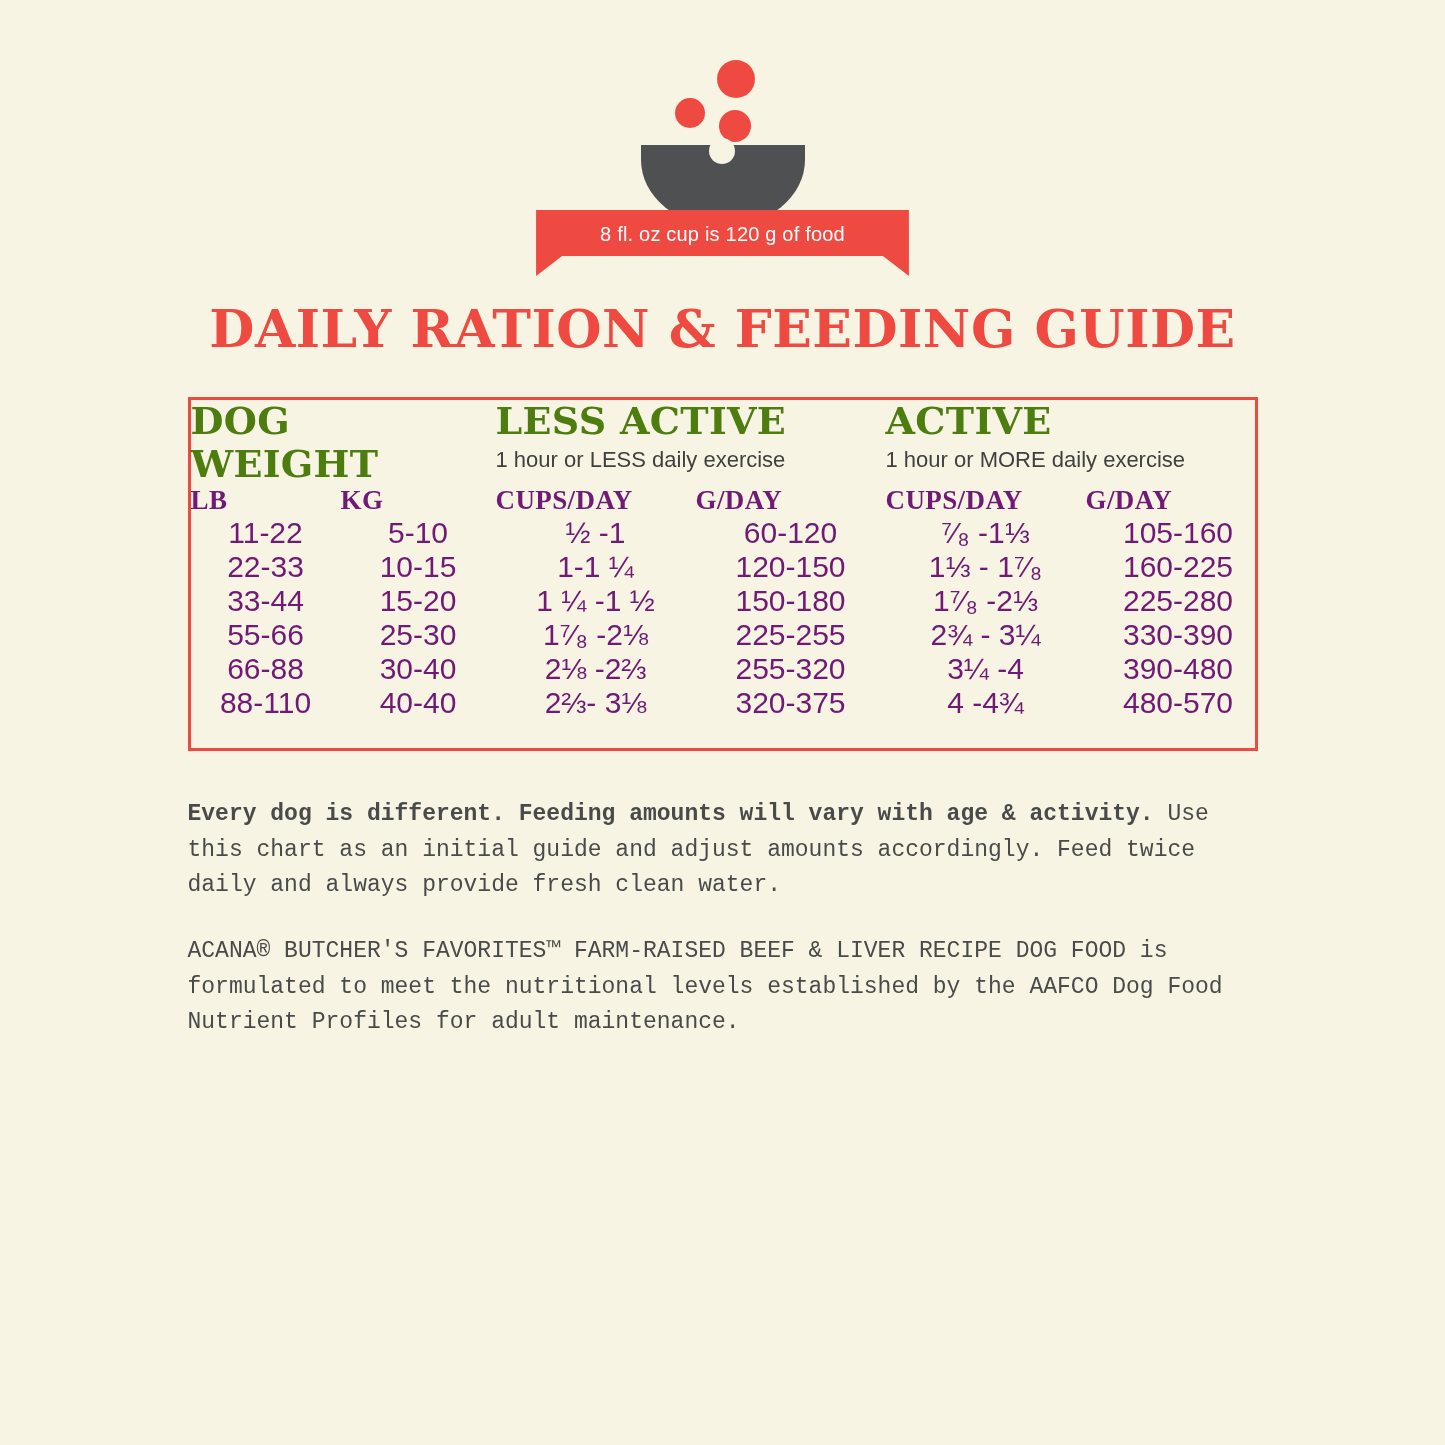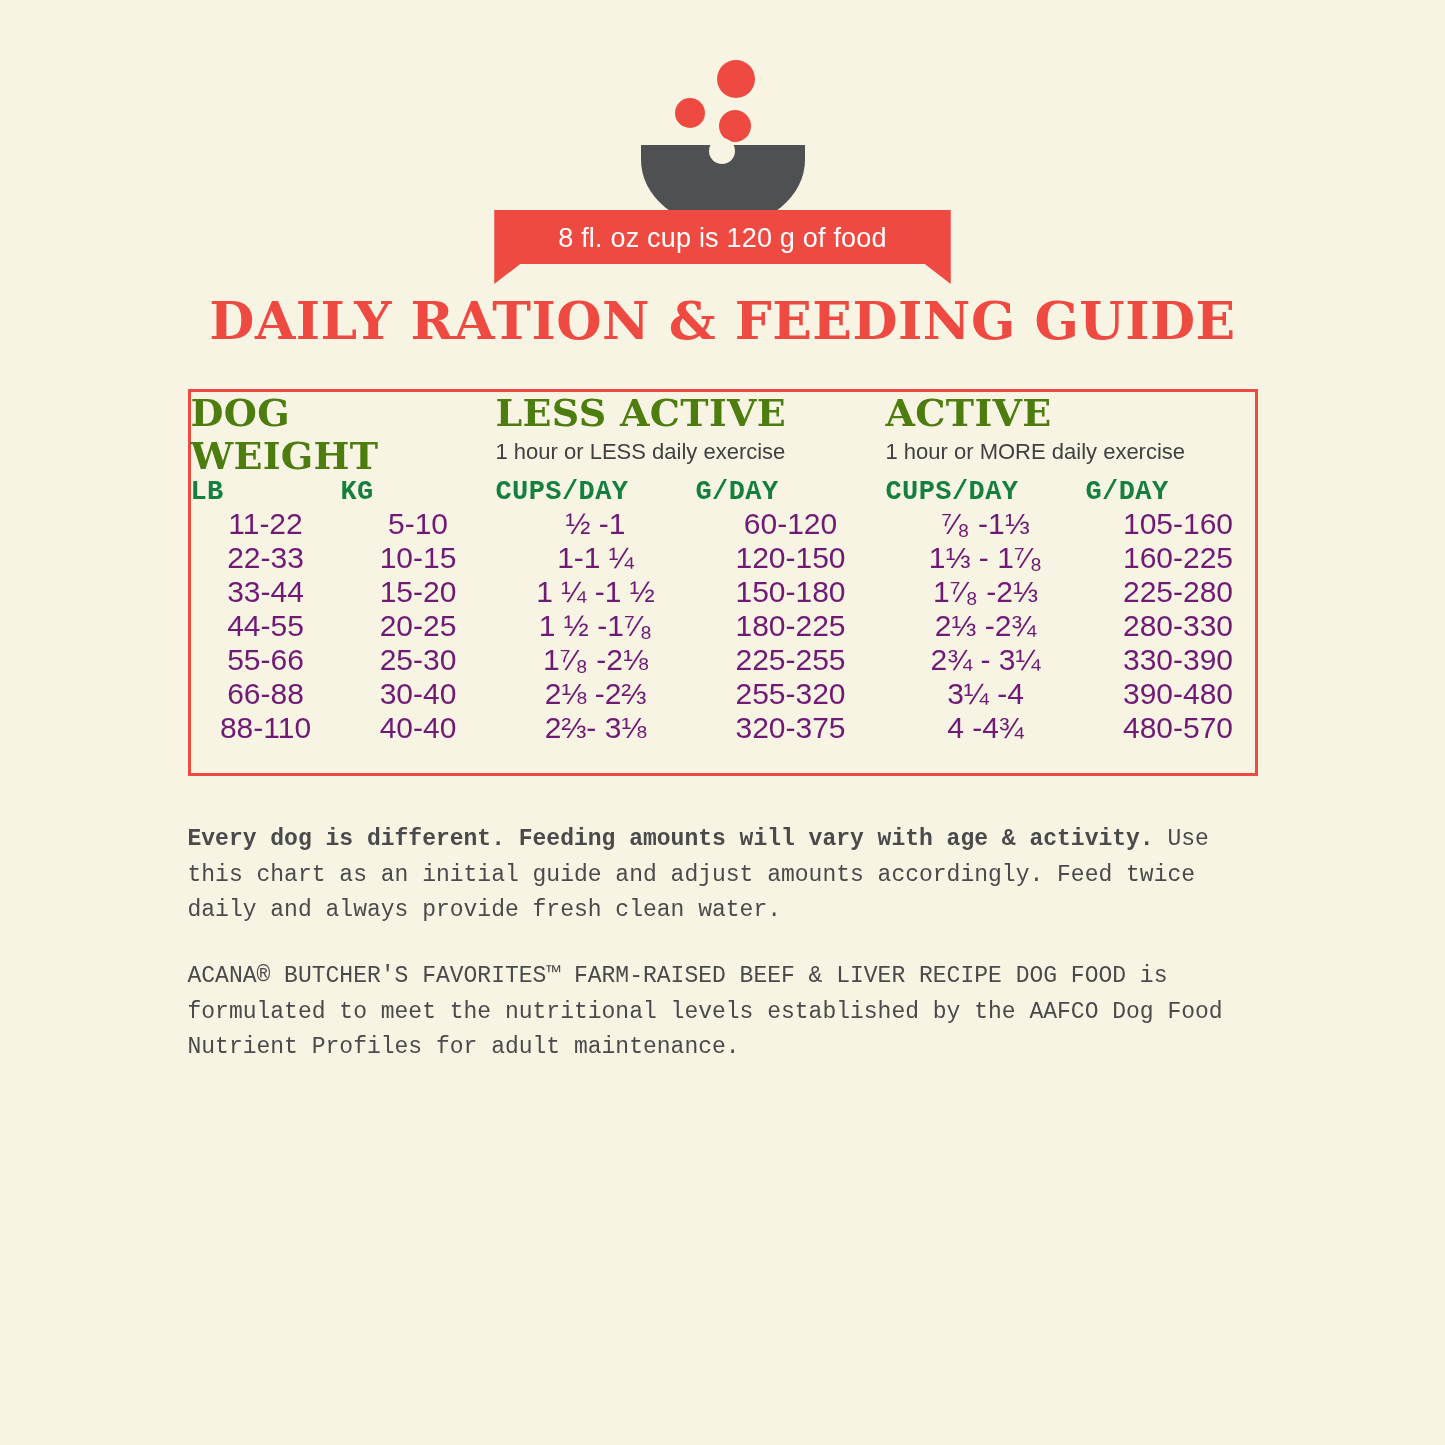--- a/index.html
+++ b/index.html
@@ -63,31 +63,31 @@
   
   .ribbon-wrap {
     margin-top: 8px;
     display: flex;
     justify-content: center;
   }
   .ribbon {
     position: relative;
     background: #ef4a42;
     color: #ffffff;
-    font-size: 27px;
+    font-size: 20px;
     letter-spacing: 0.2px;
     padding: 13px 64px;
     text-align: center;
     clip-path: polygon(0 0, 100% 0, 100% 100%, calc(100% - 26px) calc(100% - 20px), 26px calc(100% - 20px), 0 100%);
     padding-bottom: 30px;
   }
 
   
   .main-title {
-    margin-top: 6px;
+    margin-top: 22px;
     text-align: center;
     color: #ef4a42;
     font-family: "DejaVu Serif", serif;
     font-weight: bold;
     font-size: 52px;
     letter-spacing: 0.5px;
   }
 
   
   .table-wrap {
@@ -127,24 +127,24 @@
     margin-top: 4px;
   }
   .pad-l1 { padding-left: 34px; }
   .pad-l2 { padding-left: 30px; }
 
   .sub-head td {
     border-bottom: 3px solid #ef4a42;
     padding: 14px 0 16px 0;
   }
   .sub-label {
-    font-family: Liberation Mono, monospace;
+    font-family: Liberation Serif, serif;
     font-weight: bold;
     font-size: 27px;
-    color: #15803d;
+    color: #701a75;
     letter-spacing: 0.4px;
   }
   .body-row td {
     font-size: 30px;
     color: #701a75;
     padding: 15px 0;
     text-align: center;
   }
   .body-row:first-child td { padding-top: 28px; }
   .body-row:last-child td { padding-bottom: 28px; }
@@ -255,28 +255,20 @@
         </tr>
         <tr class="body-row">
           <td>33-44</td>
           <td>15-20</td>
           <td class="vline frac">1 ¼ -1 ½</td>
           <td>150-180</td>
           <td class="vline frac">1⁷⁄₈ -2⅓</td>
           <td>225-280</td>
         </tr>
         <tr class="body-row">
-          <td>44-55</td>
-          <td>20-25</td>
-          <td class="vline frac">1 ½ -1⁷⁄₈</td>
-          <td>180-225</td>
-          <td class="vline frac">2⅓ -2¾</td>
-          <td>280-330</td>
-        </tr>
-        <tr class="body-row">
           <td>55-66</td>
           <td>25-30</td>
           <td class="vline frac">1⁷⁄₈ -2⅛</td>
           <td>225-255</td>
           <td class="vline frac">2¾ - 3¼</td>
           <td>330-390</td>
         </tr>
         <tr class="body-row">
           <td>66-88</td>
           <td>30-40</td>

